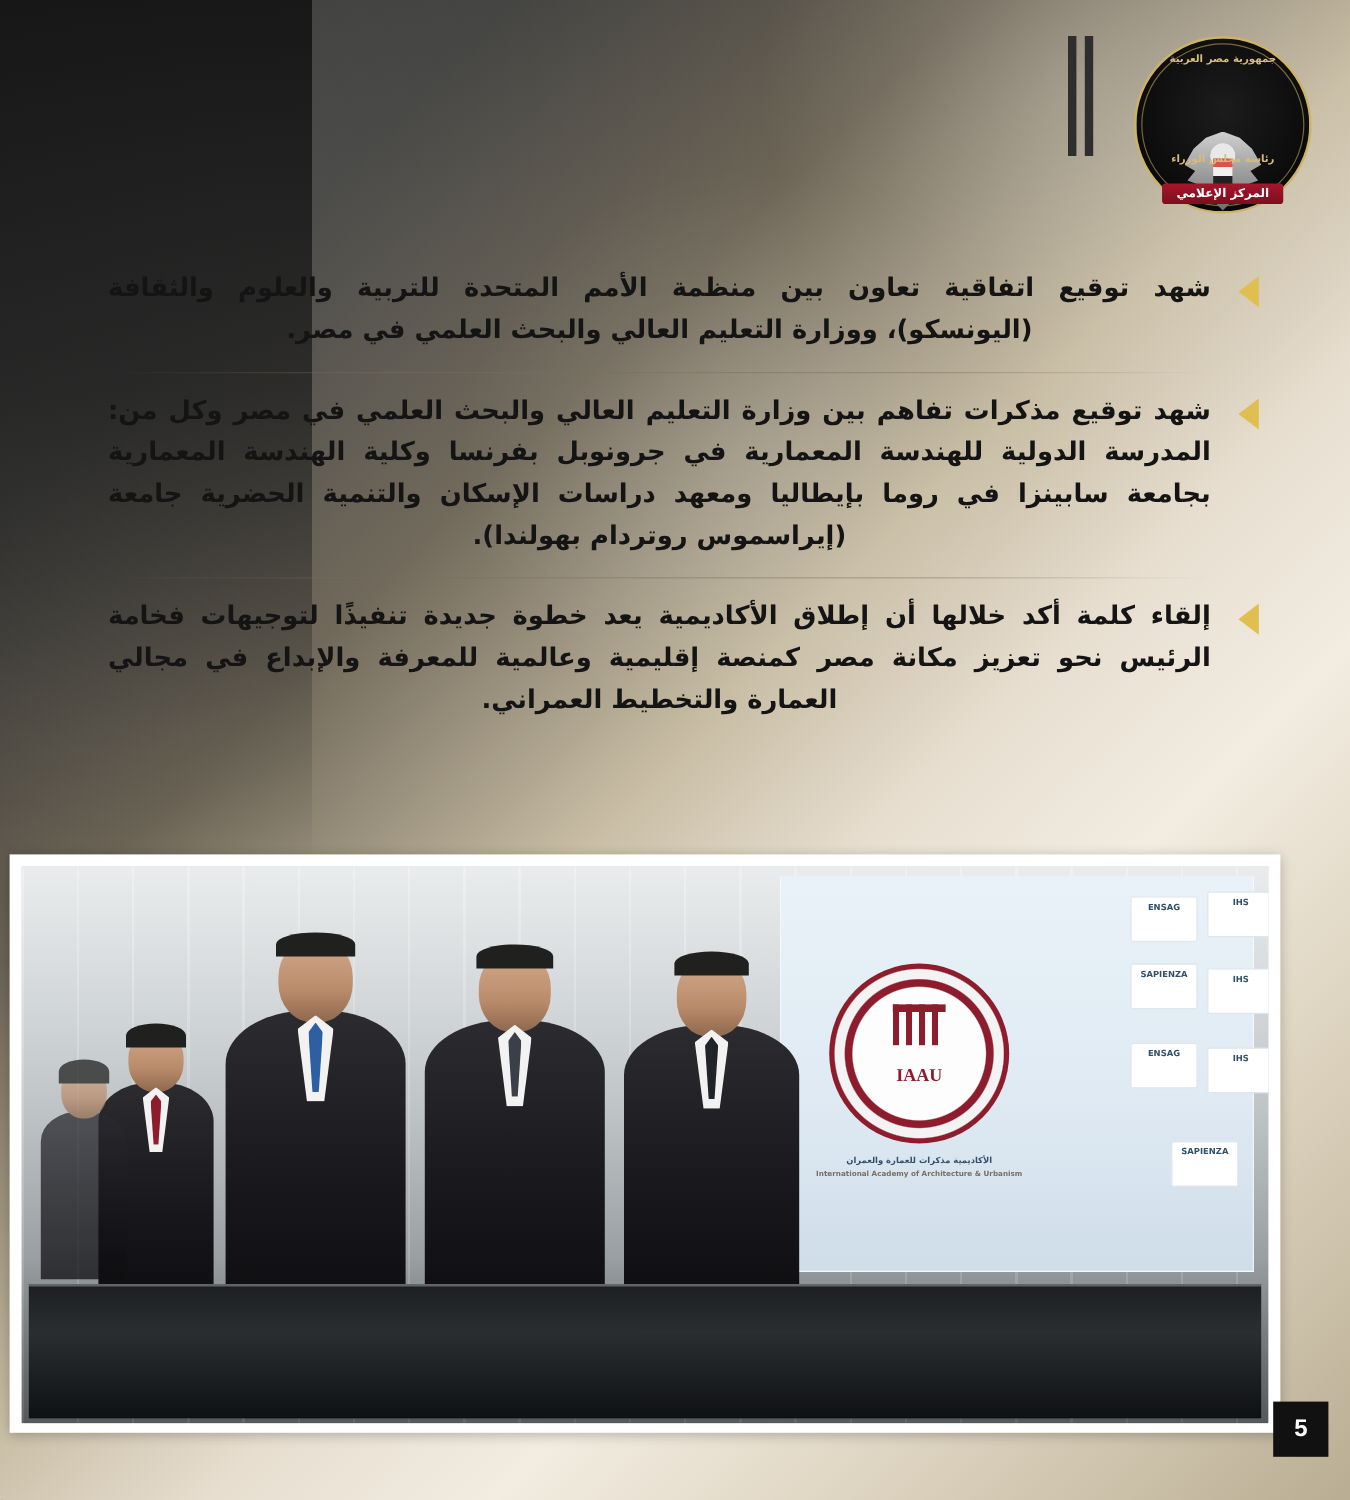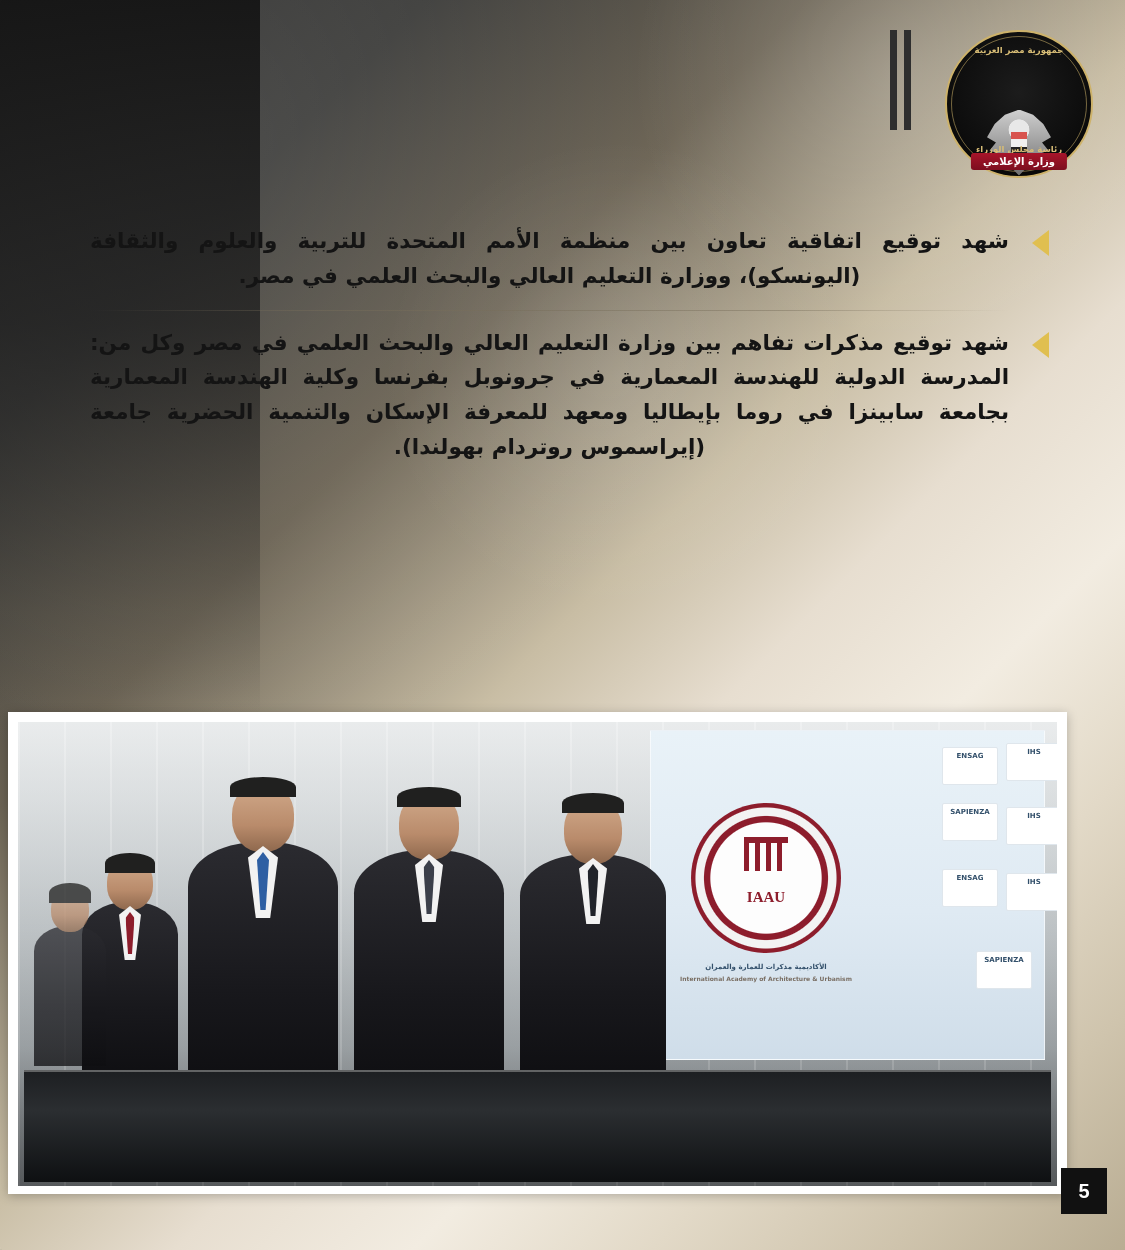--- a/index.html
+++ b/index.html
@@ -46,21 +46,21 @@
   }
   .logo-ring-text {
     position: absolute; inset: 4px; border-radius: 50%;
     border: 1px solid rgba(205,178,106,0.55);
   }
   .logo-top-text, .logo-mid-text {
     position: absolute; left: 0; right: 0; text-align: center;
     color: #d8bd76; font-size: 8.5px; font-weight: bold; letter-spacing: .3px;
   }
   .logo-top-text { top: 13px; }
-  .logo-mid-text { bottom: 22px; }
+  .logo-mid-text { bottom: 38px; }
   .eagle {
     width: 64px; height: 66px; margin-top: 4px;
     background:
       radial-gradient(circle at 50% 30%, #e8e8e8 0 18%, rgba(0,0,0,0) 19%),
       linear-gradient(180deg, #cfcfcf 0%, #9a9a9a 55%, #6e6e6e 100%);
     clip-path: polygon(50% 0%, 72% 8%, 88% 22%, 100% 42%, 86% 50%, 96% 62%, 74% 70%, 64% 86%, 50% 100%, 36% 86%, 26% 70%, 4% 62%, 14% 50%, 0% 42%, 12% 22%, 28% 8%);
     position: relative;
   }
   .eagle::after {
     content: ""; position: absolute; left: 50%; top: 34%;
@@ -216,37 +216,41 @@
 <div class="page">
   <div class="texture"></div>
   <div class="dark-left"></div>
 
   <div class="logo-wrap">
     <div class="logo-circle">
       <div class="logo-ring-text"></div>
       <div class="logo-top-text">جمهورية مصر العربية</div>
       <div class="eagle"></div>
       <div class="logo-mid-text">رئاسة مجلس الوزراء</div>
-      <div class="logo-badge">وزارة الإعلامي</div>
+      <div class="logo-badge">المركز الإعلامي</div>
     </div>
   </div>
 
   <div class="title-bars">
       <span></span>
       <span></span>
     </div>
 
   <div class="bullets">
     <div class="bullet">
       <span class="arrow"></span>
       <div class="bullet-text">شهد توقيع اتفاقية تعاون بين منظمة الأمم المتحدة للتربية والعلوم والثقافة (اليونسكو)، ووزارة التعليم العالي والبحث العلمي في مصر.</div>
     </div>
     <div class="bullet">
       <span class="arrow"></span>
-      <div class="bullet-text">شهد توقيع مذكرات تفاهم بين وزارة التعليم العالي والبحث العلمي في مصر وكل من: المدرسة الدولية للهندسة المعمارية في جرونوبل بفرنسا وكلية الهندسة المعمارية بجامعة سابينزا في روما بإيطاليا ومعهد للمعرفة الإسكان والتنمية الحضرية جامعة (إيراسموس روتردام بهولندا).</div>
+      <div class="bullet-text">شهد توقيع مذكرات تفاهم بين وزارة التعليم العالي والبحث العلمي في مصر وكل من: المدرسة الدولية للهندسة المعمارية في جرونوبل بفرنسا وكلية الهندسة المعمارية بجامعة سابينزا في روما بإيطاليا ومعهد دراسات الإسكان والتنمية الحضرية جامعة (إيراسموس روتردام بهولندا).</div>
+    </div>
+    <div class="bullet">
+      <span class="arrow"></span>
+      <div class="bullet-text">إلقاء كلمة أكد خلالها أن إطلاق الأكاديمية يعد خطوة جديدة تنفيذًا لتوجيهات فخامة الرئيس نحو تعزيز مكانة مصر كمنصة إقليمية وعالمية للمعرفة والإبداع في مجالي العمارة والتخطيط العمراني.</div>
     </div>
   </div>
 
   <div class="photo-frame">
     <div class="photo">
       <div class="ph-hall"></div>
 
       <div class="ph-banner">
         <div class="ph-seal">
           <div class="ph-seal-cap"></div>

